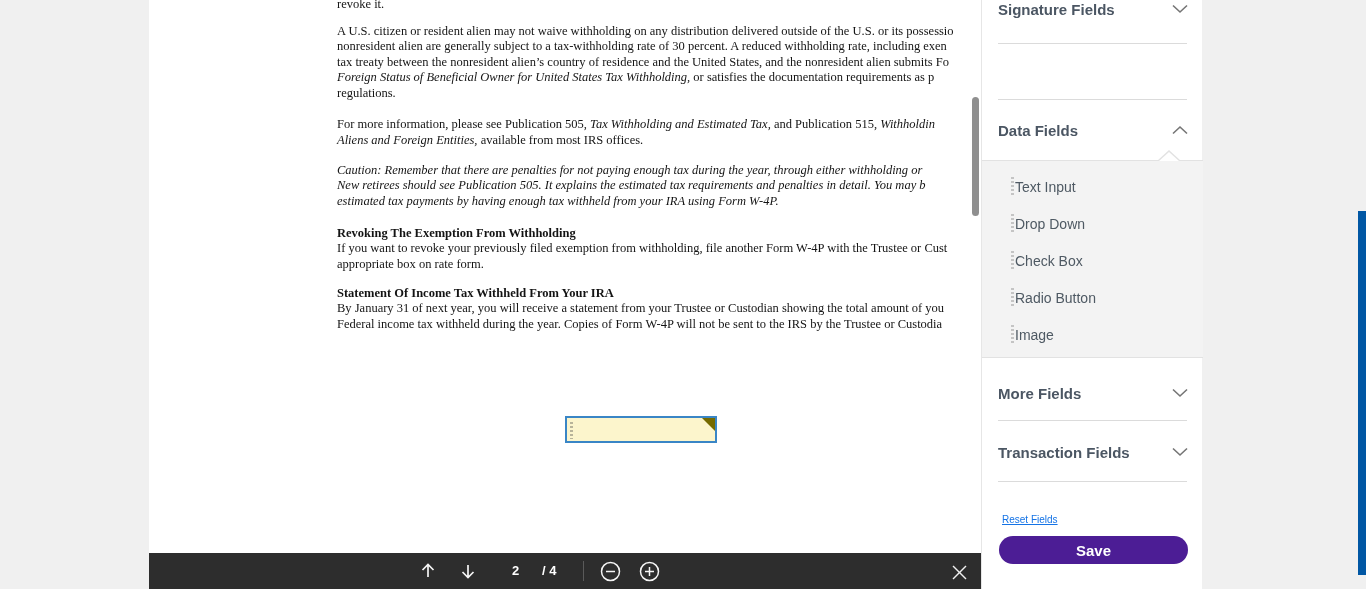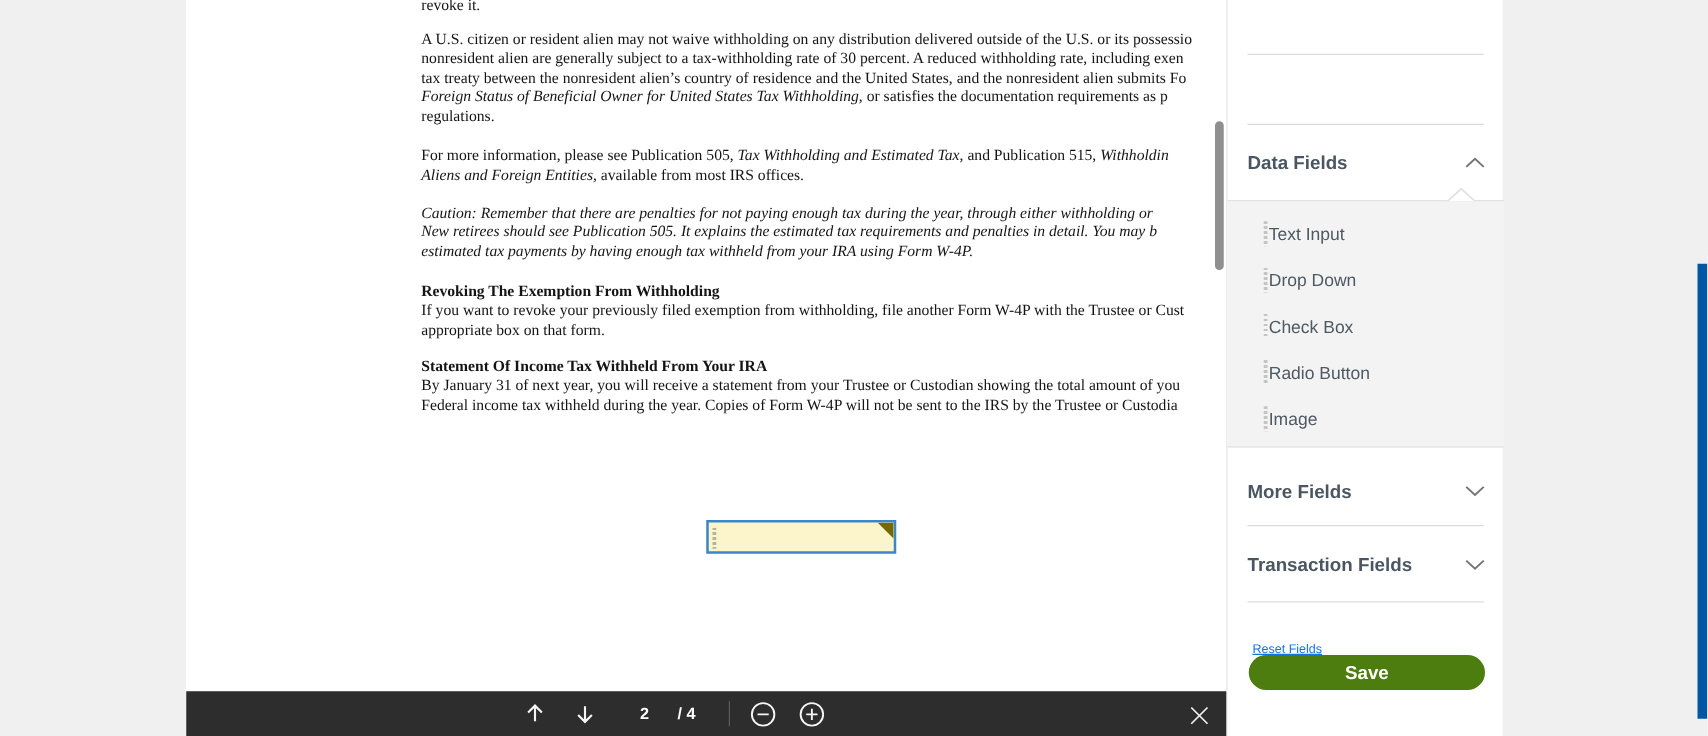--- a/index.html
+++ b/index.html
@@ -43,22 +43,22 @@
                  border-left:10px solid transparent; border-right:10px solid transparent;
                  border-bottom:9px solid #fff; }
   .field-item { position:absolute; left:29px; height:22px; display:flex; align-items:center;
                 gap:1px; cursor:grab;justify-content:flex-end; }
   .field-item .grip { width:3px; height:20px;
                 background:repeating-linear-gradient(#c4c4c4 0 2px, transparent 2px 4px); }
   .field-item .lbl { font-size:14px; color:#4e5963; }
 
   #reset-link { position:absolute; left:20px; top:514px; font-size:10px; color:#1473e6;
                 text-decoration:underline; cursor:pointer; }
-  #save-btn { position:absolute; left:17px; top:524px; width:189px; height:28px; border:none;
-              border-radius:14px; background:#4d7c0f; color:#fff; font-size:15px; font-weight:bold;
+  #save-btn { position:absolute; left:17px; top:536px; width:189px; height:28px; border:none;
+              border-radius:14px; background:#4c1d95; color:#fff; font-size:15px; font-weight:bold;
               font-family:"Liberation Sans", sans-serif; cursor:pointer; }
 
   
   #bottom-bar { position:absolute; left:149px; top:553px; width:832px; height:36px; background:#2d2d2d; }
   .tb-btn { position:absolute; background:none; border:none; padding:0; cursor:pointer; line-height:0; }
   .tb-text { position:absolute; top:10px; color:#fff; font-size:13px; font-weight:bold; }
   #tb-divider { position:absolute; left:434px; top:8px; width:1px; height:20px; background:#5a5a5a; }
 
   
   #edge-bar { position:absolute; left:1358px; top:211px; width:8px; height:364px; background:#0157a4; }
@@ -76,36 +76,42 @@
         <div class="doc-line" style="top: 55px;"><span>tax treaty between the nonresident alien’s country of residence and the United States, and the nonresident alien submits Fo</span></div>
         <div class="doc-line" style="top: 70px;"><span class="i">Foreign Status of Beneficial Owner for United States Tax Withholding,</span><span> or satisfies the documentation requirements as p</span></div>
         <div class="doc-line" style="top: 86px;"><span>regulations.</span></div>
         <div class="doc-line" style="top: 117px;"><span>For more information, please see Publication 505, </span><span class="i">Tax Withholding and Estimated Tax,</span><span> and Publication 515, </span><span class="i">Withholdin</span></div>
         <div class="doc-line" style="top: 133px;"><span class="i">Aliens and Foreign Entities,</span><span> available from most IRS offices.</span></div>
         <div class="doc-line" style="top: 163px;"><span class="i">Caution: Remember that there are penalties for not paying enough tax during the year, through either withholding or</span></div>
         <div class="doc-line" style="top: 178px;"><span class="i">New retirees should see Publication 505. It explains the estimated tax requirements and penalties in detail. You may b</span></div>
         <div class="doc-line" style="top: 194px;"><span class="i">estimated tax payments by having enough tax withheld from your IRA using Form W-4P.</span></div>
         <div class="doc-line" style="top: 226px;"><span class="b">Revoking The Exemption From Withholding</span></div>
         <div class="doc-line" style="top: 241px;"><span>If you want to revoke your previously filed exemption from withholding, file another Form W-4P with the Trustee or Cust</span></div>
-        <div class="doc-line" style="top: 257px;"><span>appropriate box on that form.</span></div>
+        <div class="doc-line" style="top: 257px;"><span>appropriate box on rate form.</span></div>
         <div class="doc-line" style="top: 286px;"><span class="b">Statement Of Income Tax Withheld From Your IRA</span></div>
         <div class="doc-line" style="top: 301px;"><span>By January 31 of next year, you will receive a statement from your Trustee or Custodian showing the total amount of you</span></div>
         <div class="doc-line" style="top: 317px;"><span>Federal income tax withheld during the year. Copies of Form W-4P will not be sent to the IRS by the Trustee or Custodia</span></div>
       </div>
   </div>
 
   <div id="placed-field">
     <span class="grip"></span>
     <span class="corner"></span>
   </div>
 
   <div id="doc-scroll-thumb"></div>
 
   <div id="side-panel">
 
+    <div class="sec-header" style="top:0;">
+      <span class="lbl">Signature Fields</span>
+      <svg width="16" height="10">
+        <polyline points="1,1.5 8,8 15,1.5" fill="none" stroke="#757575" stroke-width="1.6"></polyline>
+        </svg>
+    </div>
     <div class="divider" style="top:43px;"></div>
 
     <div class="divider" style="top:99px;"></div>
 
     <div class="sec-header" style="top:121px;">
       <span class="lbl">Data Fields</span>
       <svg width="16" height="10">
         <polyline points="1,8.5 8,2 15,8.5" fill="none" stroke="#757575" stroke-width="1.6"></polyline>
         </svg>
     </div>

